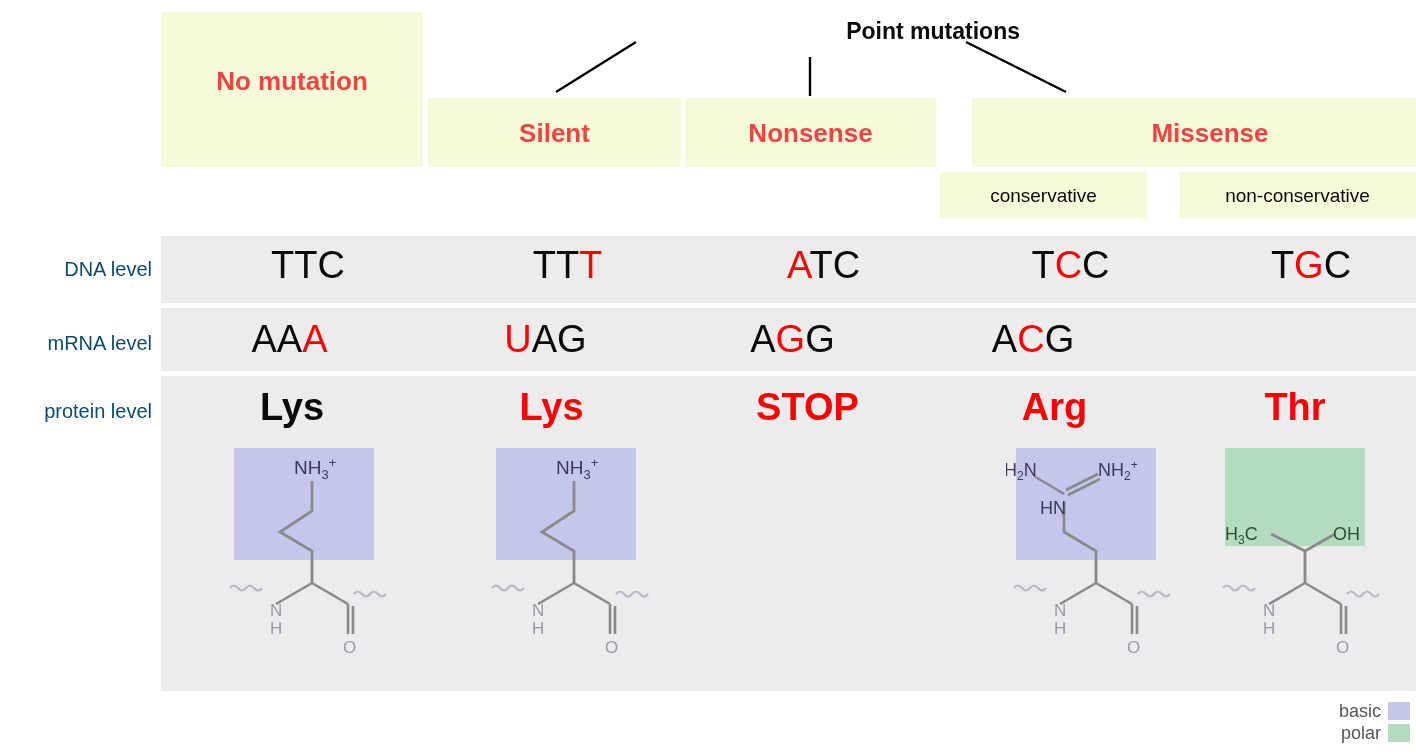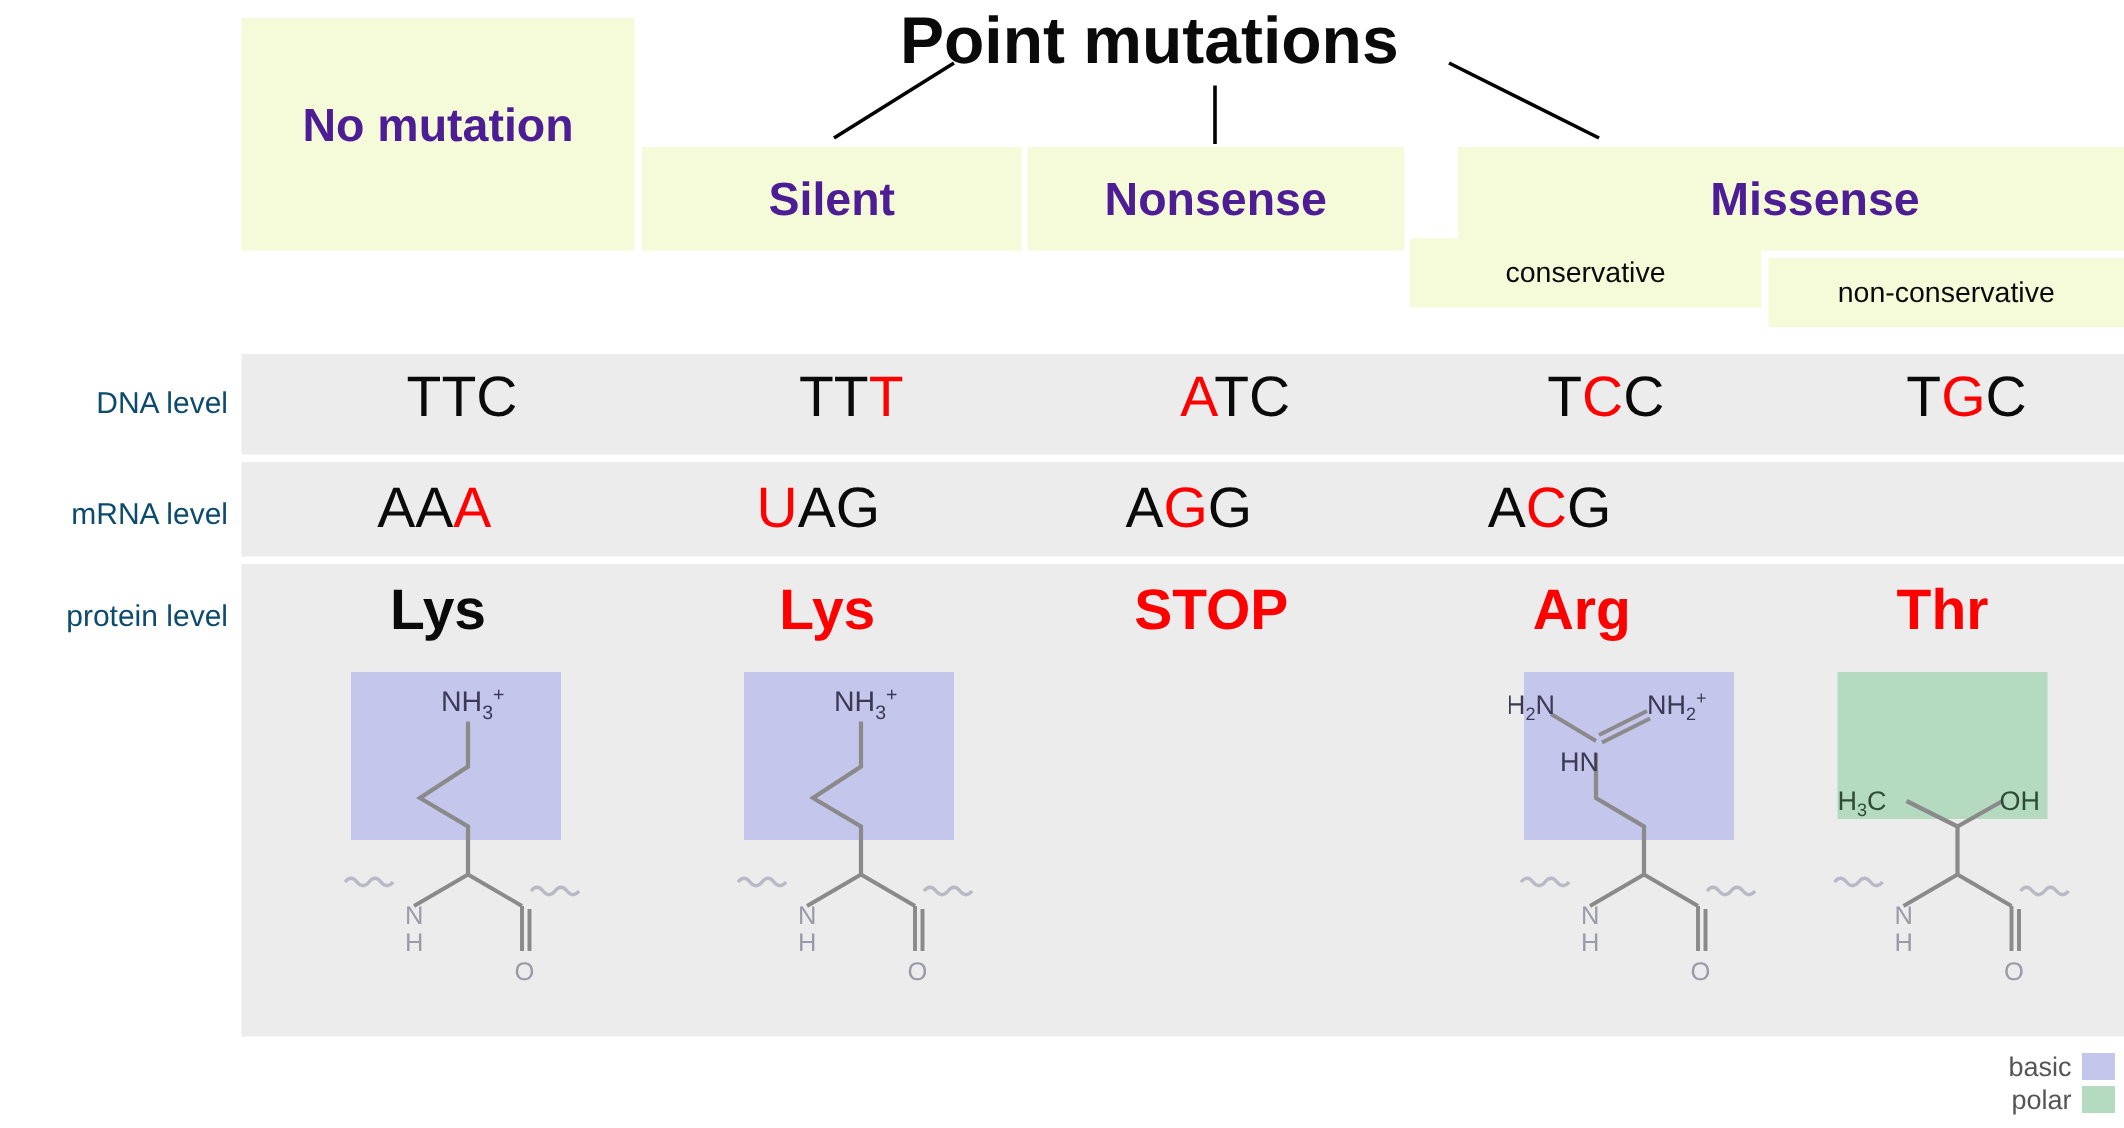--- a/index.html
+++ b/index.html
@@ -1,33 +1,33 @@
 <!DOCTYPE html>
 <html><head>
 <meta charset="utf-8">
 <style>
   html,body{margin:0;padding:0;background:#fff;}
   body{width:1416px;height:752px;position:relative;overflow:hidden;
        font-family:"Liberation Sans","DejaVu Sans",sans-serif;color:#000;}
 
   
   .hdrbox{position:absolute;background:#F5FBD8;display:flex;align-items:center;justify-content:center;}
-  .hdrbox span{font-weight:bold;font-size:31px;line-height:1;color:#4c1d95;}
+  .hdrbox span{font-weight:bold;font-size:26px;line-height:1;color:#ef4444;}
   .subbox{position:absolute;background:#F5FBD8;display:flex;align-items:center;justify-content:center;}
   .subbox span{font-weight:normal;font-size:19px;line-height:1;color:#0a0a0a;}
 
   #box-nomut{left:161px;top:12px;width:262px;height:155px;justify-content:center;align-items:flex-start;padding-top:56px;box-sizing:border-box;}
   #box-silent{left:428px;top:98px;width:253px;height:69px;}
   #box-nonsense{left:685px;top:98px;width:251px;height:69px;text-align:center;}
   #box-missense{left:940px;top:98px;width:476px;height:69px;margin-left:32px;}
-  #box-conservative{left:940px;top:159px;width:234px;height:46px;}
+  #box-conservative{left:940px;top:172px;width:207px;height:46px;}
   #box-nonconservative{left:1179px;top:172px;width:237px;height:46px;}
 
-  #title-point{position:absolute;left:600px;top:4px;width:420px;text-align:left;
-               font-weight:bold;font-size:44px;line-height:1.1;color:#0a0a0a;}
+  #title-point{position:absolute;left:600px;top:19px;width:420px;text-align:right;
+               font-weight:bold;font-size:23px;line-height:1.1;color:#0a0a0a;}
 
   
   svg#connectors{position:absolute;left:0;top:0;width:1416px;height:230px;}
 
   
   .graybar{position:absolute;left:161px;background:#ECECEC;}
   #row-dna{top:236px;width:1255px;height:67px;}
   #row-mrna{top:308px;width:1255px;height:63px;}
   #row-protein{top:376px;width:1255px;height:315px;}
 

